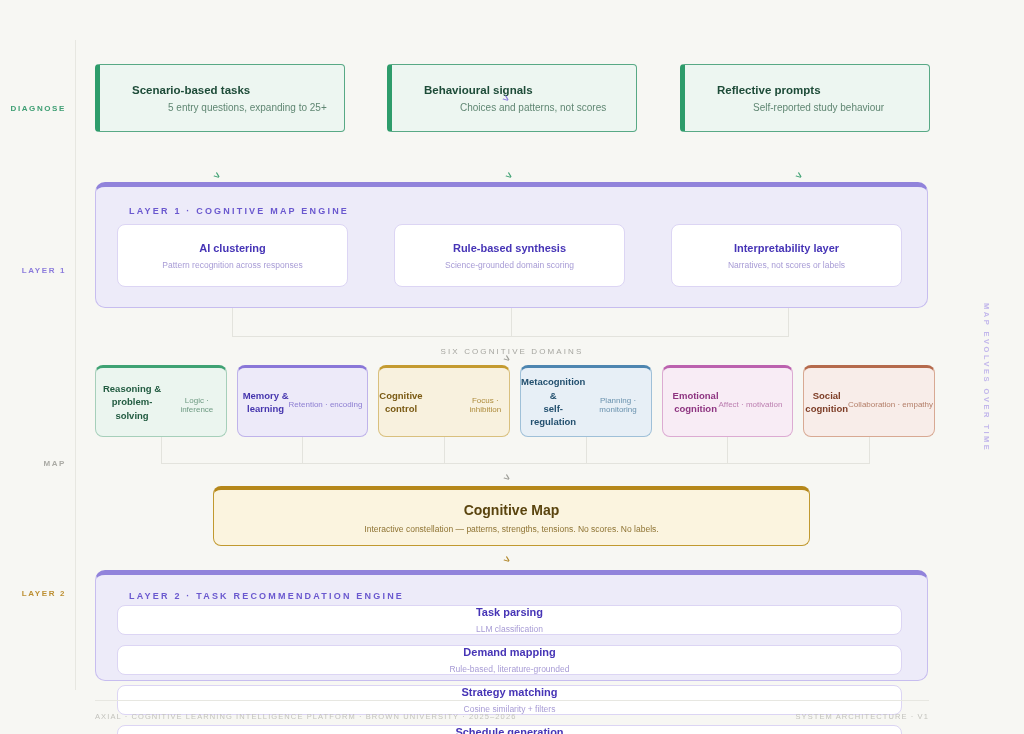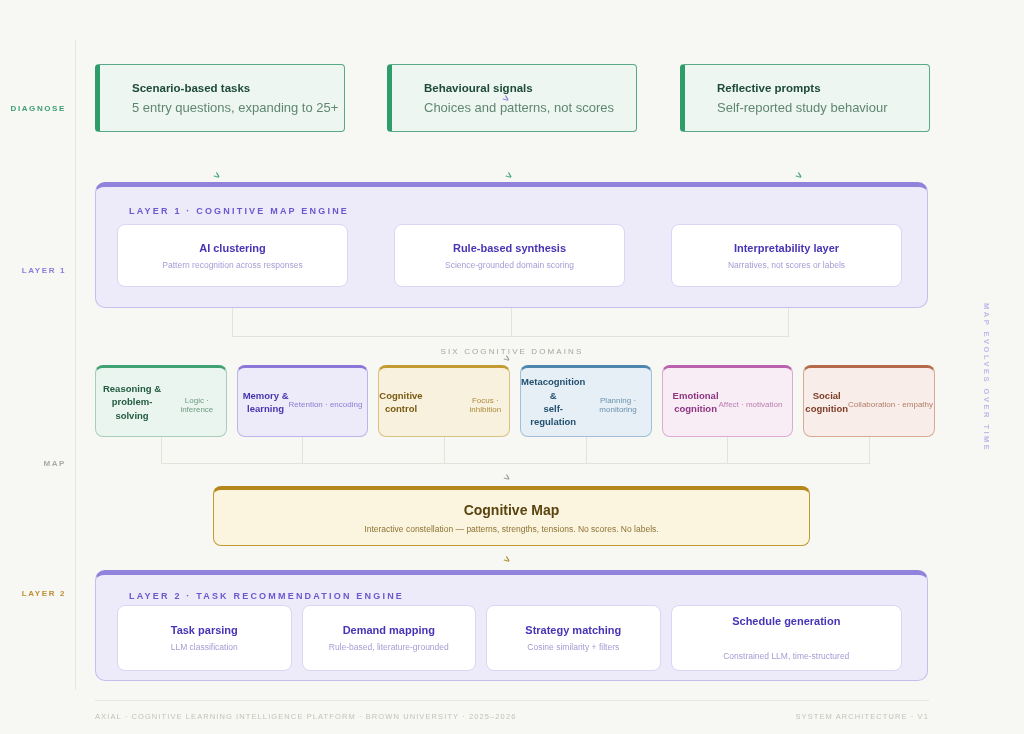--- a/index.html
+++ b/index.html
@@ -16,35 +16,35 @@
   .lbl-layer2{top:589px;color:#BD9033;}
 
   
   .diag-card{
     position:absolute;top:64px;height:68px;width:250px;box-sizing:border-box;
     background:#EDF6F1;border:1px solid #58A985;border-left:5px solid #2E9C6B;border-radius:4px;
     display:flex;flex-direction:column;justify-content:center;padding-left:32px;
   }
   .diag-1{left:95px}.diag-2{left:387px}.diag-3{left:680px}
   .diag-title{font-size:11.5px;font-weight:bold;color:#1D4B38;margin-bottom:6px;}
-  .diag-sub{font-size:13px;color:#5F8672;}
+  .diag-sub{font-size:10px;color:#5F8672;margin-left:36px;}
 
   
   .layer{
     position:absolute;left:95px;width:833px;box-sizing:border-box;
     background:#EDEBF9;border:1px solid #C7BDEF;border-top:5px solid #9183DB;border-radius:10px;
   }
   .layer1{top:182px;height:126px;}
   .layer2{top:570px;height:111px;}
   .layer-header{position:absolute;left:33px;font-size:9px;font-weight:bold;letter-spacing:2.2px;color:#6A58CF;}
   .layer1 .layer-header{top:19px;}
   .layer2 .layer-header{top:16px;}
   .layer-cards{position:absolute;left:21px;right:25px;display:flex;}
   .layer1 .layer-cards{top:37px;height:63px;gap:46px;}
-  .layer2 .layer-cards{top:30px;height:66px;gap:10px;}
+  .layer2 .layer-cards{top:30px;height:66px;gap:10px;flex-direction:column;}
   .node-card{
     flex:1 1 0;background:#FFFFFF;border:1px solid #DCD5F4;border-radius:8px;box-sizing:border-box;
     display:flex;flex-direction:column;justify-content:center;align-items:center;text-align:center;
   }
   .node-card.wide{flex:1.33 1 0;gap:18px;}
   .node-title{font-size:11px;font-weight:bold;color:#4634B6;margin-bottom:6px;}
   .node-sub{font-size:8.5px;color:#A79BD5;}
 
   
   .cline{position:absolute;background:#E3E3DD;}

